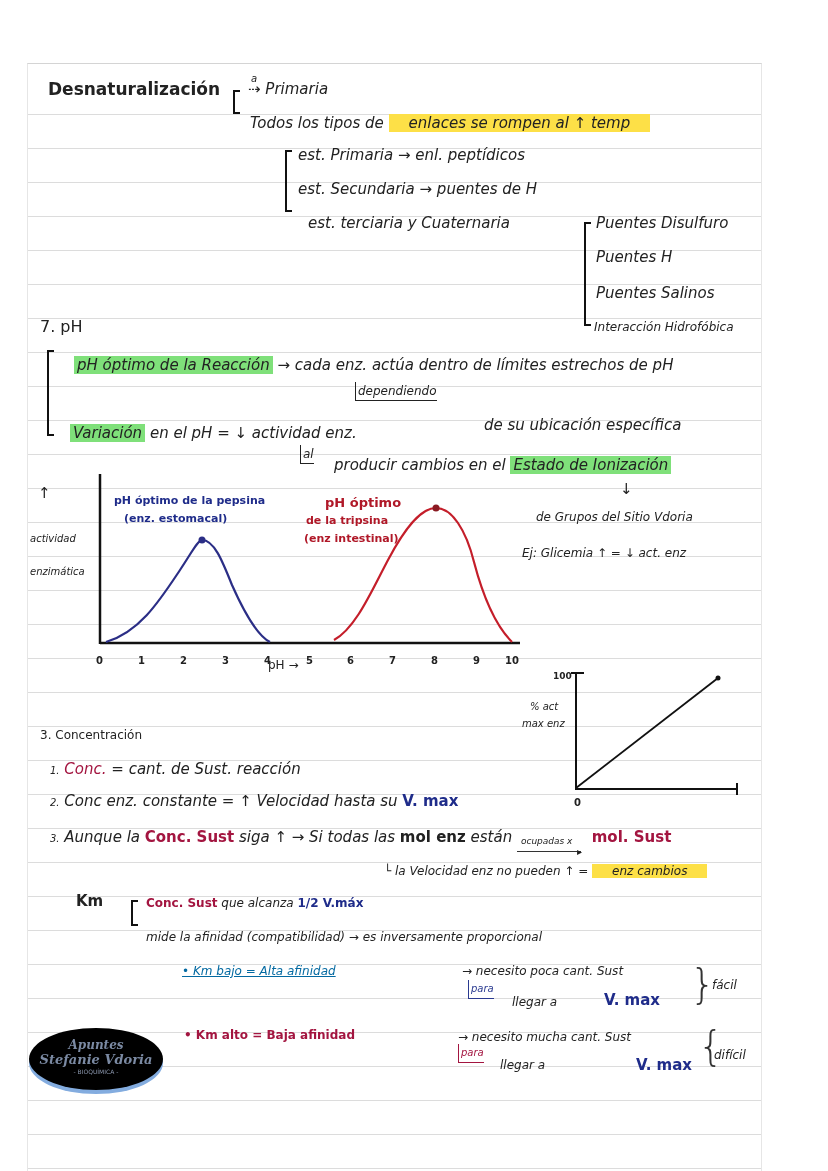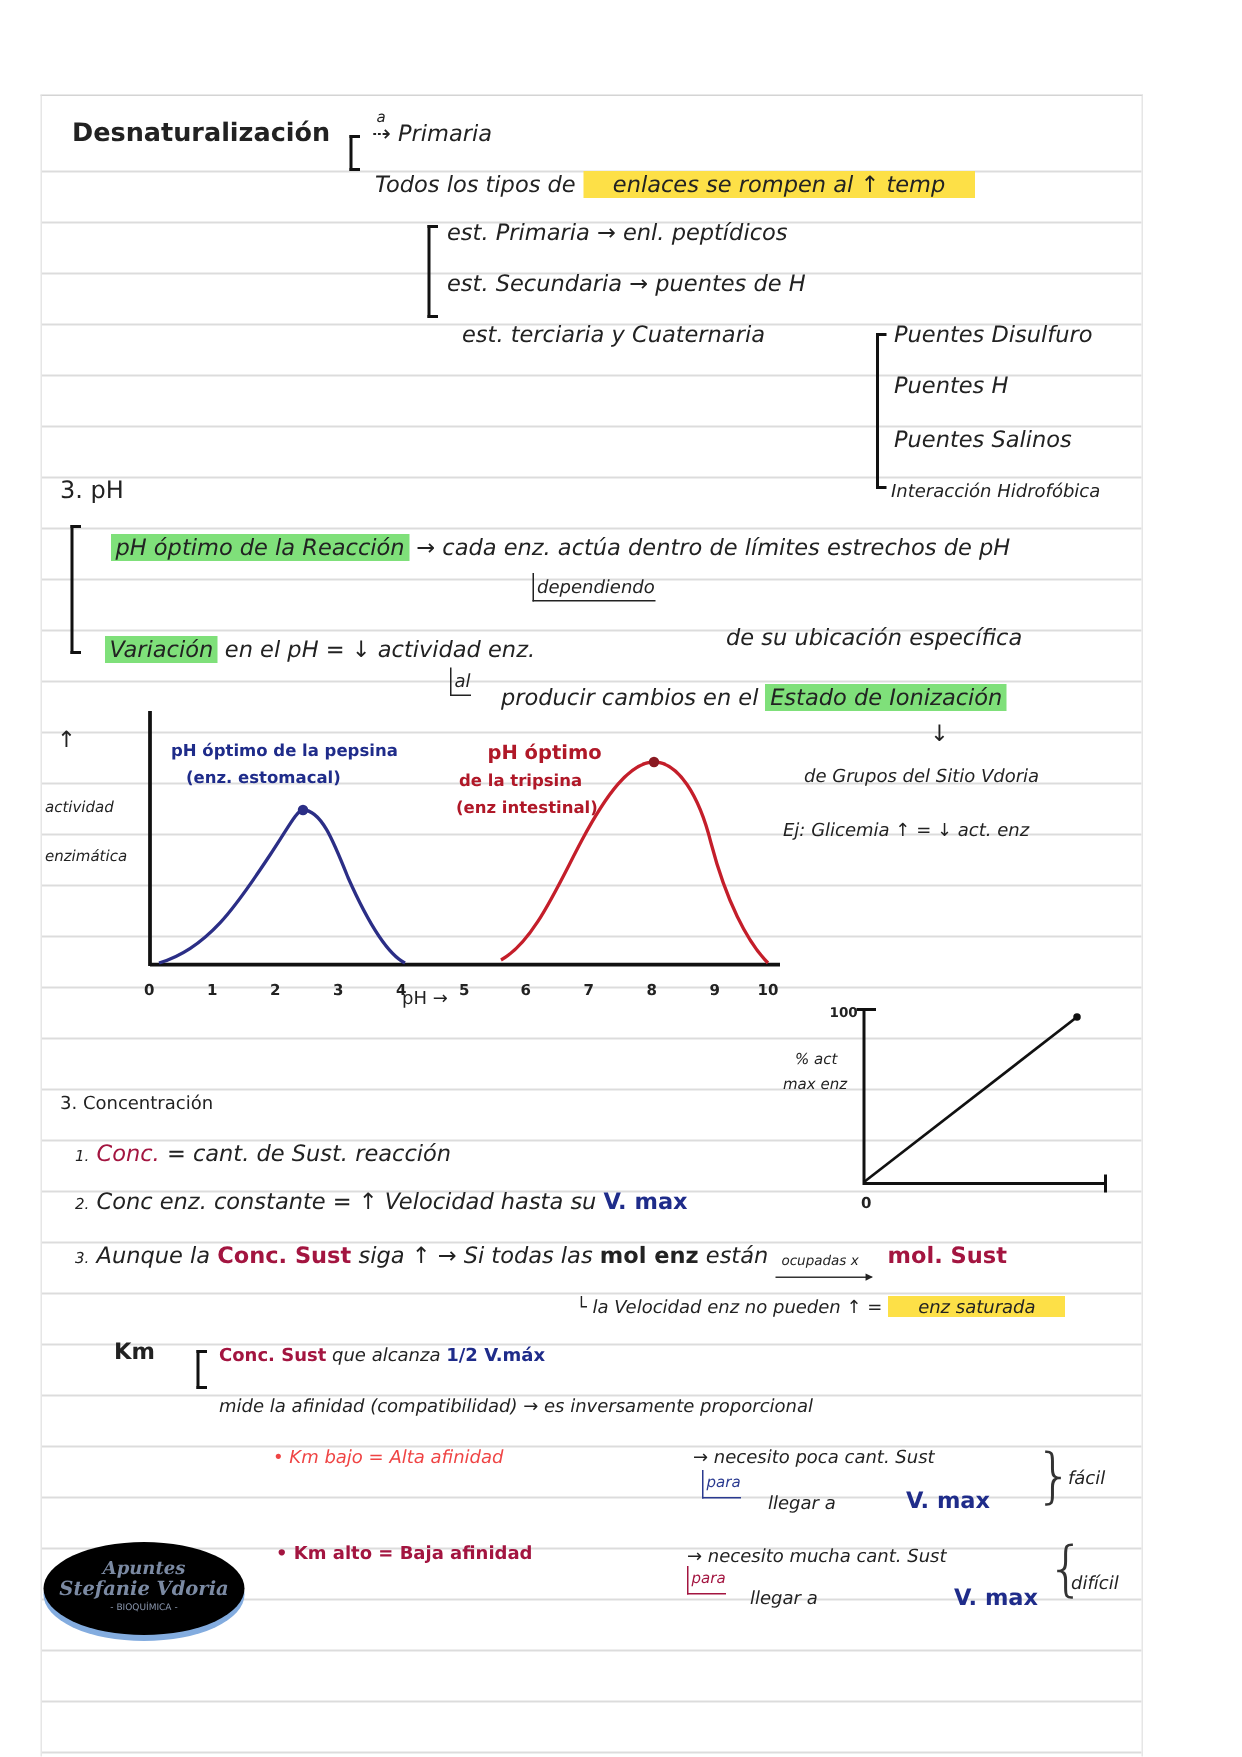--- a/index.html
+++ b/index.html
@@ -6,21 +6,21 @@
   body{width:828px;height:1171px;position:relative;overflow:hidden;font-family:"DejaVu Sans",sans-serif;color:#1c1c1c;}
   .paper{position:absolute;left:27px;top:63px;width:733px;height:1110px;border-top:1px solid #d4d4d4;border-left:1px solid #e6e6e6;border-right:1px solid #e6e6e6;
     background-image:repeating-linear-gradient(to bottom,transparent 0,transparent 33px,#dcdcdc 33px,#dcdcdc 34px);background-position:0 17px;}
   .t{position:absolute;white-space:nowrap;font-family:"DejaVu Sans",sans-serif;font-size:15px;line-height:18px;font-style:italic;color:#222;}
   .bold{font-weight:bold;font-style:normal;}
   .hl-y{background:#fde047;padding:0 20px;}
   .hl-g{background:#7fe07a;padding:0 3px;}
   .red{color:#b01828;}
   .crimson{color:#a31540;}
   .navy{color:#1f2c8a;}
-  .blue{color:#ef4444;}
+  .blue{color:#0369a1;text-decoration:underline;}
   .small{font-size:12px;}
   .xs{font-size:10px;}
   .brace{position:absolute;border-left:2px solid #111;}
   .brace::before,.brace::after{content:"";position:absolute;left:-2px;width:7px;border-top:2px solid #111;}
   .brace::before{top:0}.brace::after{bottom:0}
   svg{position:absolute;overflow:visible;}
   .stamp{position:absolute;left:29px;top:1028px;width:134px;height:62px;border-radius:50%;background:#000000;box-shadow:0 4px 0 #83acdf;text-align:center;}
   .stamp .l1{display:block;font-family:"DejaVu Serif",serif;font-style:italic;font-weight:bold;color:#7b8aa3;font-size:12px;margin-top:10px;line-height:14px;}
   .stamp .l2{display:block;font-family:"DejaVu Serif",serif;font-style:italic;font-weight:bold;color:#7b8aa3;font-size:13px;line-height:15px;}
   .stamp .l3{display:block;color:#8a96ad;font-size:6px;line-height:10px;}
@@ -53,21 +53,21 @@
   <span>puentes de H</span>
 </div>
 <div class="t" style="left:308px;top:214px;">est. terciaria y Cuaternaria</div>
 
 <div class="brace" style="left:584px;top:222px;height:104px;"></div>
 <div class="t" style="left:596px;top:214px;">Puentes Disulfuro</div>
 <div class="t" style="left:596px;top:248px;">Puentes H</div>
 <div class="t" style="left:596px;top:284px;">Puentes Salinos</div>
 <div class="t small" style="left:594px;top:318px;">Interacción Hidrofóbica</div>
 
-<div class="t" style="left:40px;top:318px;font-style:normal;font-size:16px;">3. pH</div>
+<div class="t" style="left:40px;top:318px;font-style:normal;font-size:16px;">7. pH</div>
 <div class="brace" style="left:47px;top:350px;height:86px;"></div>
 <div class="t" style="left:74px;top:356px;">
   <span class="hl-g">pH óptimo de la Reacción</span>
   <span>→ cada enz. actúa dentro de límites estrechos de pH</span>
 </div>
 <div class="t small" style="left:355px;top:382px;border-bottom:1.5px solid #222;border-left:1.5px solid #222;padding-left:2px;">dependiendo</div>
 <div class="t" style="left:484px;top:389px;margin-top:27px;">de su ubicación específica</div>
 <div class="t" style="left:70px;top:424px;">
   <span class="hl-g">Variación</span>
   <span>en el pH = ↓ actividad enz.</span>
@@ -145,21 +145,21 @@
   <span>están</span>
   <span style="position:relative;display:inline-block;width:70px;">
     <span class="xs" style="position:absolute;top:-10px;left:4px;font-size:9px;">ocupadas x</span>
     <span style="position:absolute;top:9px;left:0;width:64px;border-top:1px solid #333;"></span>
     <span style="position:absolute;top:1px;left:60px;font-size:10px;font-style:normal;">▸</span>
   </span>
   <span class="crimson bold" style="font-style:normal;">mol. Sust</span>
 </div>
 <div class="t small" style="left:384px;top:862px;">
   <span>└ la Velocidad enz no pueden ↑ =</span>
-  <span class="hl-y">enz saturada</span>
+  <span class="hl-y">enz cambios</span>
 </div>
 
 <div class="t bold" style="left:76px;top:892px;font-style:normal;">Km</div>
 <div class="brace" style="left:131px;top:900px;height:26px;"></div>
 <div class="t small" style="left:146px;top:894px;">
   <span class="crimson bold">Conc. Sust</span>
   <span>que alcanza</span>
   <span class="navy bold">1/2 V.máx</span>
 </div>
 <div class="t small" style="left:146px;top:928px;">mide la afinidad (compatibilidad) → es inversamente proporcional</div>

